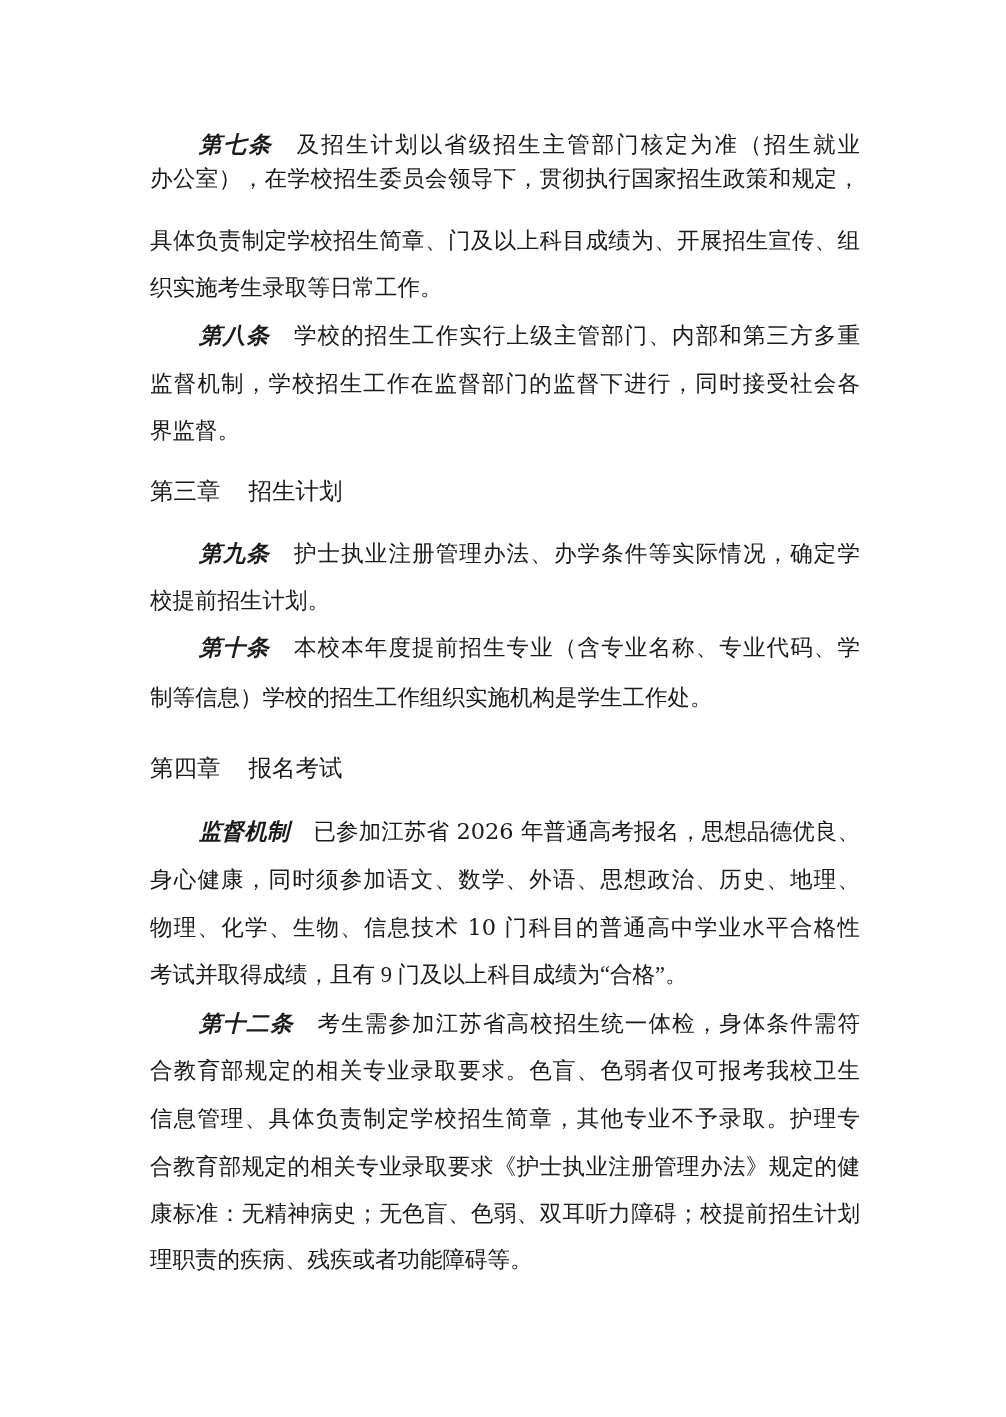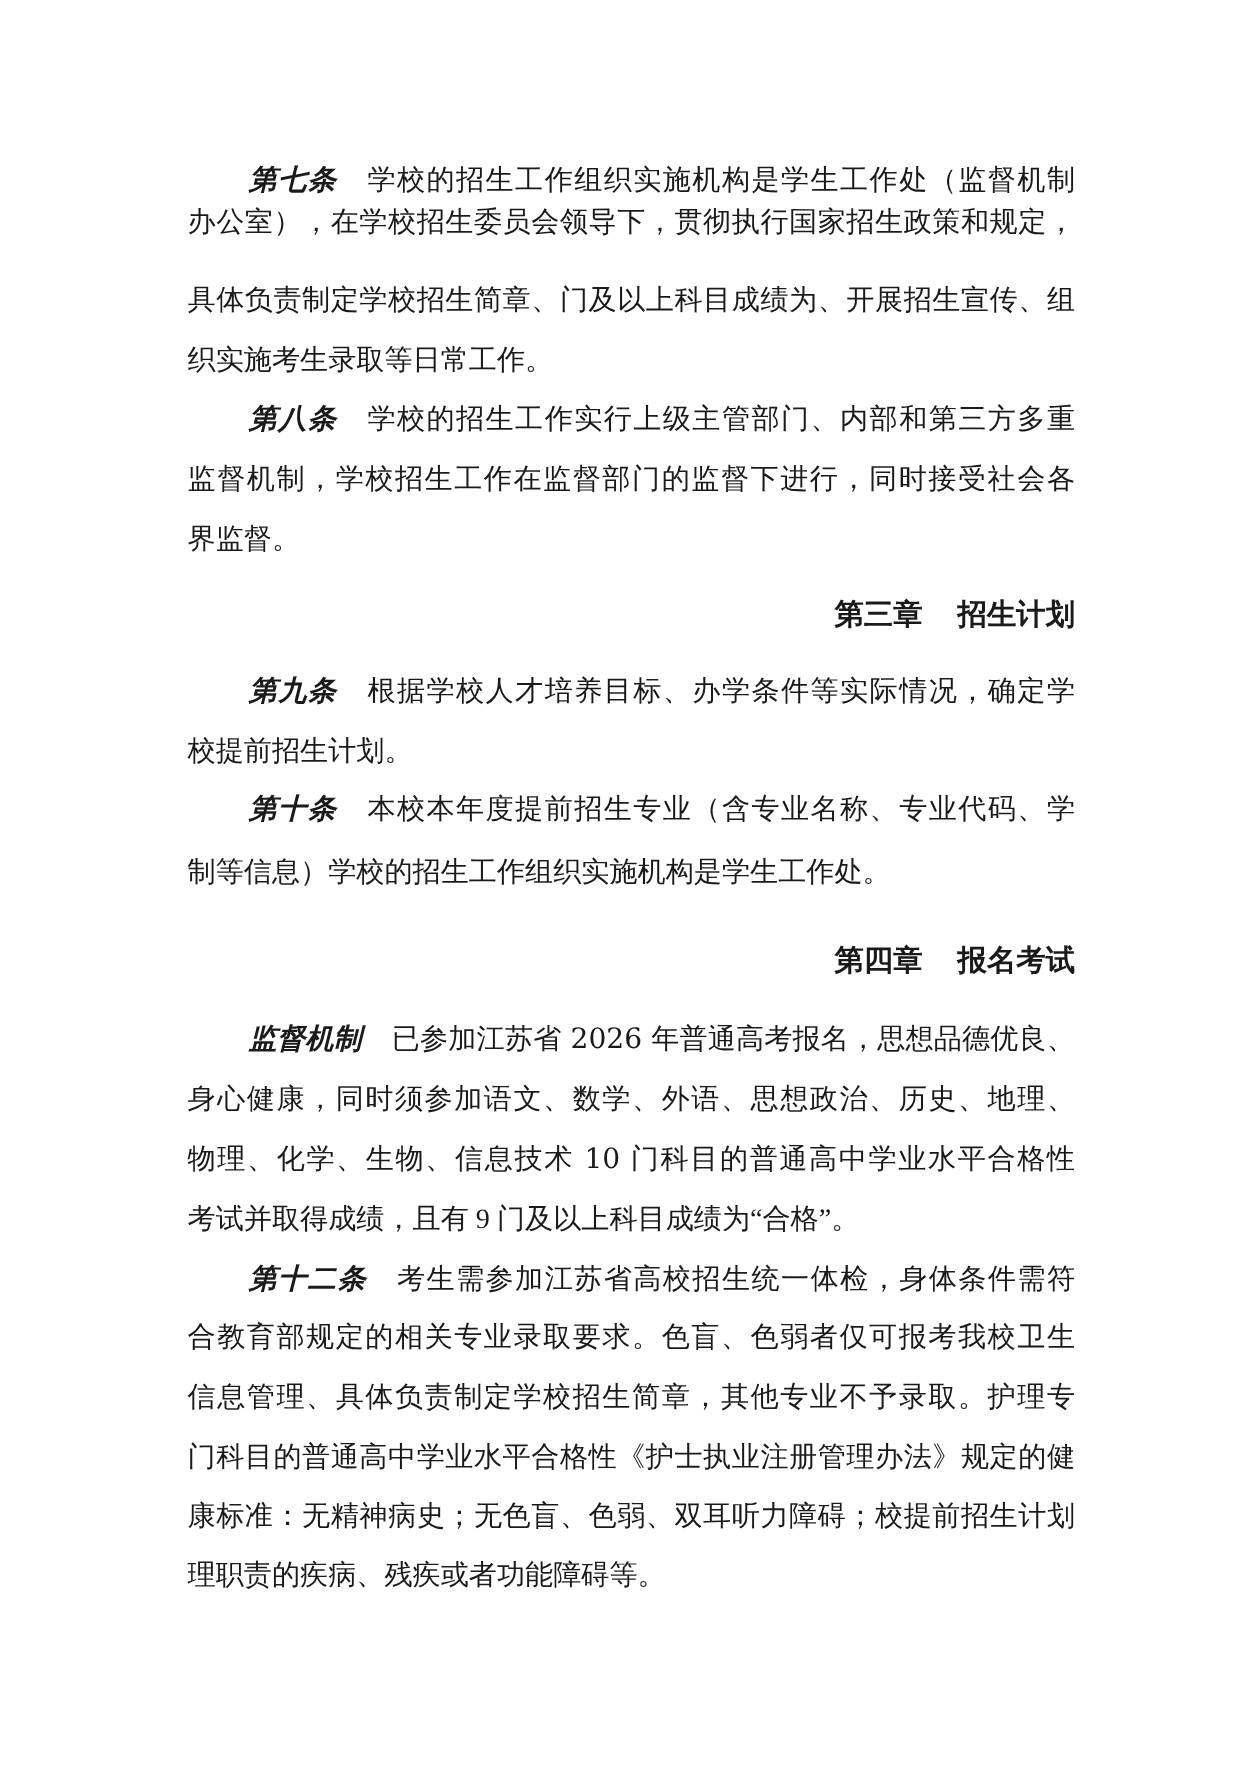--- a/index.html
+++ b/index.html
@@ -5,48 +5,48 @@
   html, body { margin: 0; padding: 0; background: #ffffff; }
   body { width: 1006px; height: 1417px; position: relative; overflow: hidden;
          font-family: "DejaVu Serif", "Liberation Serif", serif; color: #1a1a1a; }
   .page { position: absolute; left: 150px; top: 0; width: 710px; }
   .line { position: absolute; left: 0; width: 710px; height: 30px; font-size: 22.5px;
           line-height: 30px; white-space: nowrap; text-align: justify; text-align-last: justify;
           letter-spacing: 0px; }
   .line.last { text-align-last: left; font-family: Liberation Serif, serif; }
   .line.indent { left: 49px; width: 661px; }
   .art { font-weight: bold; margin-right: 24px; font-style: italic; }
-  .chapter { position: absolute; left: 0; width: 710px; text-align: right; font-size: 23.5px;
-             font-weight: bold; line-height: 30px; }
+  .chapter { position: absolute; left: 0; width: 710px; text-align: left; font-size: 23.5px;
+             font-weight: normal; line-height: 30px; }
   .chapter .gap { display: inline-block; width: 28px; }
 </style>
 </head>
 <body>
 
 <div class="page">
 
   <div>
-    <div class="line indent" style="top:129px"><span class="art">第七条</span><span>学校的招生工作组织实施机构是学生工作处（监督机制</span></div>
+    <div class="line indent" style="top:129px"><span class="art">第七条</span><span>及招生计划以省级招生主管部门核定为准（招生就业</span></div>
     <div class="line" style="top:163px">办公室），在学校招生委员会领导下，贯彻执行国家招生政策和规定，</div>
     <div class="line" style="top:225px">具体负责制定学校招生简章、门及以上科目成绩为、开展招生宣传、组</div>
     <div class="line last" style="top:273px">织实施考生录取等日常工作。</div>
   </div>
 
   <div>
     <div class="line indent" style="top:320px"><span class="art">第八条</span><span>学校的招生工作实行上级主管部门、内部和第三方多重</span></div>
     <div class="line" style="top:368px">监督机制，学校招生工作在监督部门的监督下进行，同时接受社会各</div>
     <div class="line last" style="top:416px">界监督。</div>
   </div>
 
   <div class="chapter" style="top:476px">
     <span>第三章</span><span class="gap"></span><span>招生计划</span>
   </div>
 
   <div>
-    <div class="line indent" style="top:538px"><span class="art">第九条</span><span>根据学校人才培养目标、办学条件等实际情况，确定学</span></div>
+    <div class="line indent" style="top:538px"><span class="art">第九条</span><span>护士执业注册管理办法、办学条件等实际情况，确定学</span></div>
     <div class="line last" style="top:586px">校提前招生计划。</div>
   </div>
 
   <div>
     <div class="line indent" style="top:632px"><span class="art">第十条</span><span>本校本年度提前招生专业（含专业名称、专业代码、学</span></div>
     <div class="line last" style="top:683px">制等信息）学校的招生工作组织实施机构是学生工作处。</div>
   </div>
 
   <div class="chapter" style="top:753px">
     <span>第四章</span><span class="gap"></span><span>报名考试</span>
@@ -56,18 +56,18 @@
     <div class="line indent" style="top:816px"><span class="art">监督机制</span><span>已参加江苏省 2026 年普通高考报名，思想品德优良、</span></div>
     <div class="line" style="top:864px">身心健康，同时须参加语文、数学、外语、思想政治、历史、地理、</div>
     <div class="line" style="top:912px">物理、化学、生物、信息技术 10 门科目的普通高中学业水平合格性</div>
     <div class="line last" style="top:960px">考试并取得成绩，且有 9 门及以上科目成绩为“合格”。</div>
   </div>
 
   <div>
     <div class="line indent" style="top:1008px"><span class="art">第十二条</span><span>考生需参加江苏省高校招生统一体检，身体条件需符</span></div>
     <div class="line" style="top:1055px">合教育部规定的相关专业录取要求。色盲、色弱者仅可报考我校卫生</div>
     <div class="line" style="top:1103px">信息管理、具体负责制定学校招生简章，其他专业不予录取。护理专</div>
-    <div class="line" style="top:1151px">门科目的普通高中学业水平合格性《护士执业注册管理办法》规定的健</div>
+    <div class="line" style="top:1151px">合教育部规定的相关专业录取要求《护士执业注册管理办法》规定的健</div>
     <div class="line" style="top:1198px">康标准：无精神病史；无色盲、色弱、双耳听力障碍；校提前招生计划</div>
     <div class="line last" style="top:1245px">理职责的疾病、残疾或者功能障碍等。</div>
   </div>
 
 </div>
 
 </body></html>

